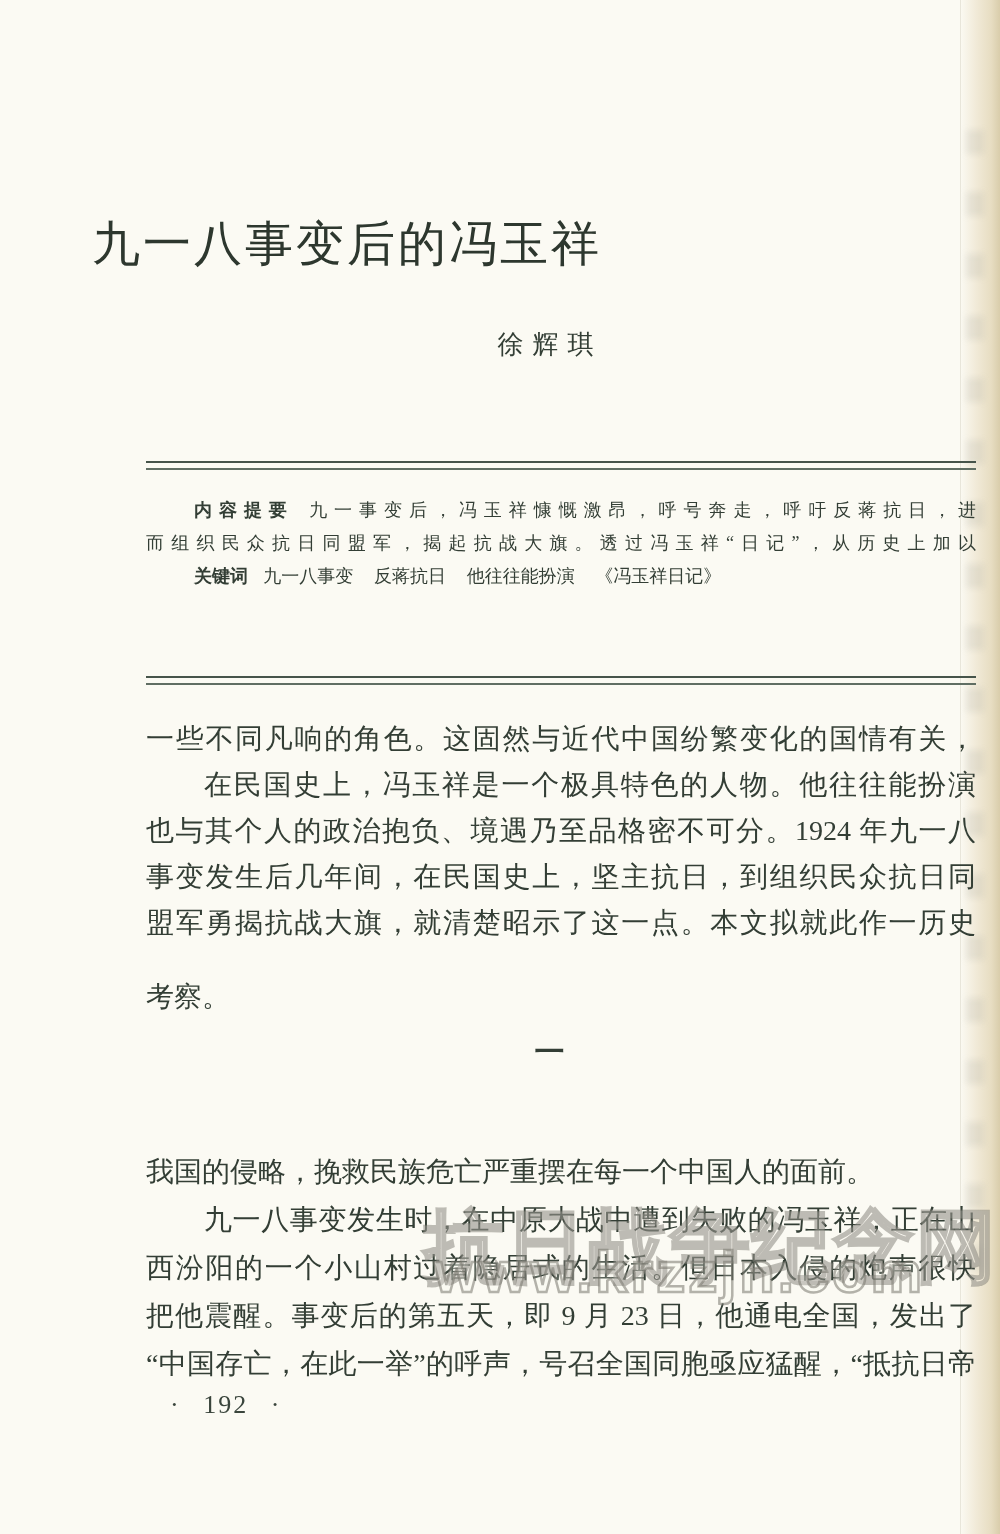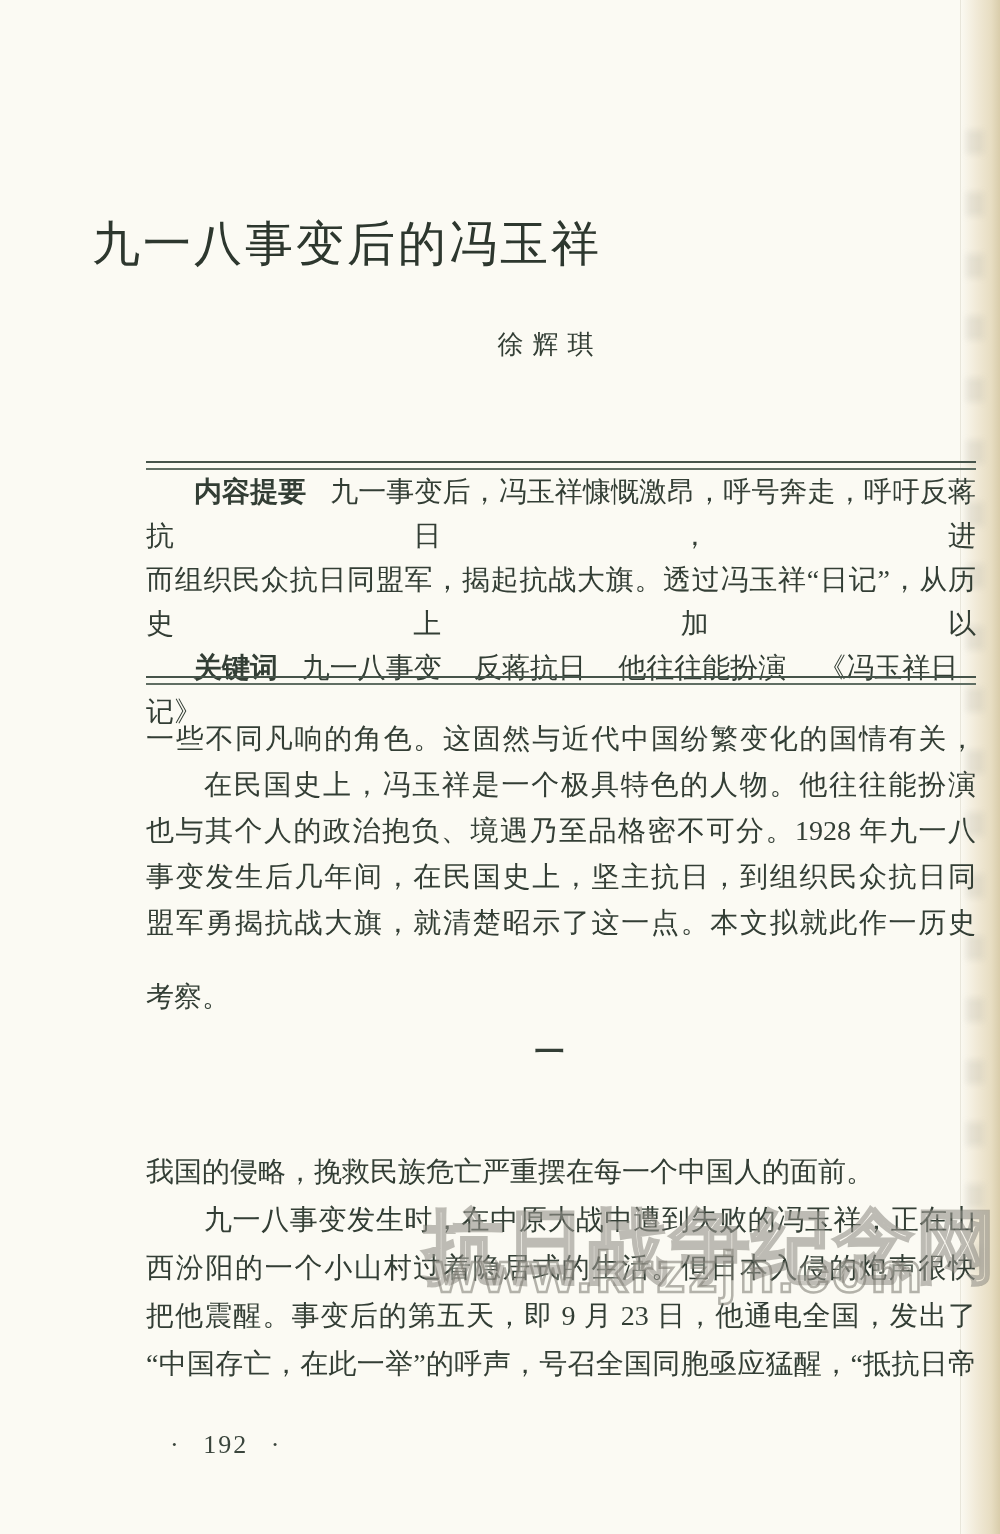--- a/index.html
+++ b/index.html
@@ -21,38 +21,38 @@
   #title{top:212px;left:92px;width:900px;
     font-size:48px;letter-spacing:3px;color:#2d372e;}
   #author{top:327px;left:100px;width:900px;text-align:center;
     font-size:26px;letter-spacing:9px;}
   
   .rule{left:146px;width:830px;height:5px;
     border-top:2px solid #46544a;border-bottom:2px solid #606e63;}
   #rule1{top:461px;}
   #rule2{top:676px;}
   
-  #abstract{top:470px;left:146px;width:830px;font-size:28px;line-height:44px;}
+  #abstract{top:494px;left:146px;width:830px;font-size:18px;line-height:33px;}
   .aline{text-align:justify;text-justify:inter-character;}
   .aline.jfull{text-align-last:justify;}
   .aline.indent{text-indent:48px;}
   .hlabel{font-family:"Liberation Sans",sans-serif;font-weight:700;margin-right:0.85em;}
   .kwitem{margin-right:1.15em;}
   .kwitem:last-child{margin-right:4px;text-align:right;}
   .kwline{text-align:left;}
   
   .bodyblock{left:146px;width:830px;font-size:28px;}
   #p1{top:716px;line-height:46px;}
   #p23{top:1120px;line-height:48px;}
   .bline{text-align:justify;text-align-last:justify;text-justify:inter-character;}
   .bline.open{text-indent:58px;}
   .bline.close{text-align-last:left;margin-top:28px;}
   #section-mark{top:1032px;left:100px;width:900px;text-align:center;
     font-size:30px;font-weight:700;letter-spacing:1px;}
-  #pageno{top:1430px;left:170px;font-size:26px;letter-spacing:2px;word-spacing:14px;color:#3a453c;}
+  #pageno{top:1390px;left:170px;font-size:26px;letter-spacing:2px;word-spacing:14px;color:#3a453c;}
   
   #wm{pointer-events:none;}
   #wm-cn{position:absolute;top:1194px;left:424px;white-space:nowrap;
     font-family:"Liberation Sans",sans-serif;font-weight:700;
     font-size:80px;letter-spacing:2px;
     color:rgba(250,248,241,0.22);
     -webkit-text-stroke:2.5px rgba(128,126,117,0.5);}
   #wm-url{position:absolute;top:1238px;left:434px;white-space:nowrap;
     font-family:"Liberation Sans",sans-serif;font-weight:700;
     font-size:58px;letter-spacing:3px;
@@ -74,21 +74,21 @@
   <div class="aline jfull indent"><span class="hlabel">内容提要</span><span>九一事变后，冯玉祥慷慨激昂，呼号奔走，呼吁反蒋抗日，进</span></div>
   <div class="aline jfull">而组织民众抗日同盟军，揭起抗战大旗。透过冯玉祥“日记”，从历史上加以</div>
   <div class="aline kwline indent"><span class="hlabel">关键词</span><span class="kwitem">九一八事变</span><span class="kwitem">反蒋抗日</span><span class="kwitem">他往往能扮演</span><span class="kwitem">《冯玉祥日记》</span></div>
 </div>
 
 <div class="abs rule" id="rule2"></div>
 
 <div class="abs bodyblock" id="p1">
   <div class="bline">一些不同凡响的角色。这固然与近代中国纷繁变化的国情有关，</div>
   <div class="bline open">在民国史上，冯玉祥是一个极具特色的人物。他往往能扮演</div>
-  <div class="bline">也与其个人的政治抱负、境遇乃至品格密不可分。1928 年九一八</div>
+  <div class="bline">也与其个人的政治抱负、境遇乃至品格密不可分。1924 年九一八</div>
   <div class="bline">事变发生后几年间，在民国史上，坚主抗日，到组织民众抗日同</div>
   <div class="bline">盟军勇揭抗战大旗，就清楚昭示了这一点。本文拟就此作一历史</div>
   <div class="bline close">考察。</div>
 </div>
 
 <div class="abs" id="section-mark">一</div>
 
 <div class="abs bodyblock" id="p23">
   <div class="bline close">我国的侵略，挽救民族危亡严重摆在每一个中国人的面前。</div>
   <div class="bline open">九一八事变发生时，在中原大战中遭到失败的冯玉祥，正在山</div>

